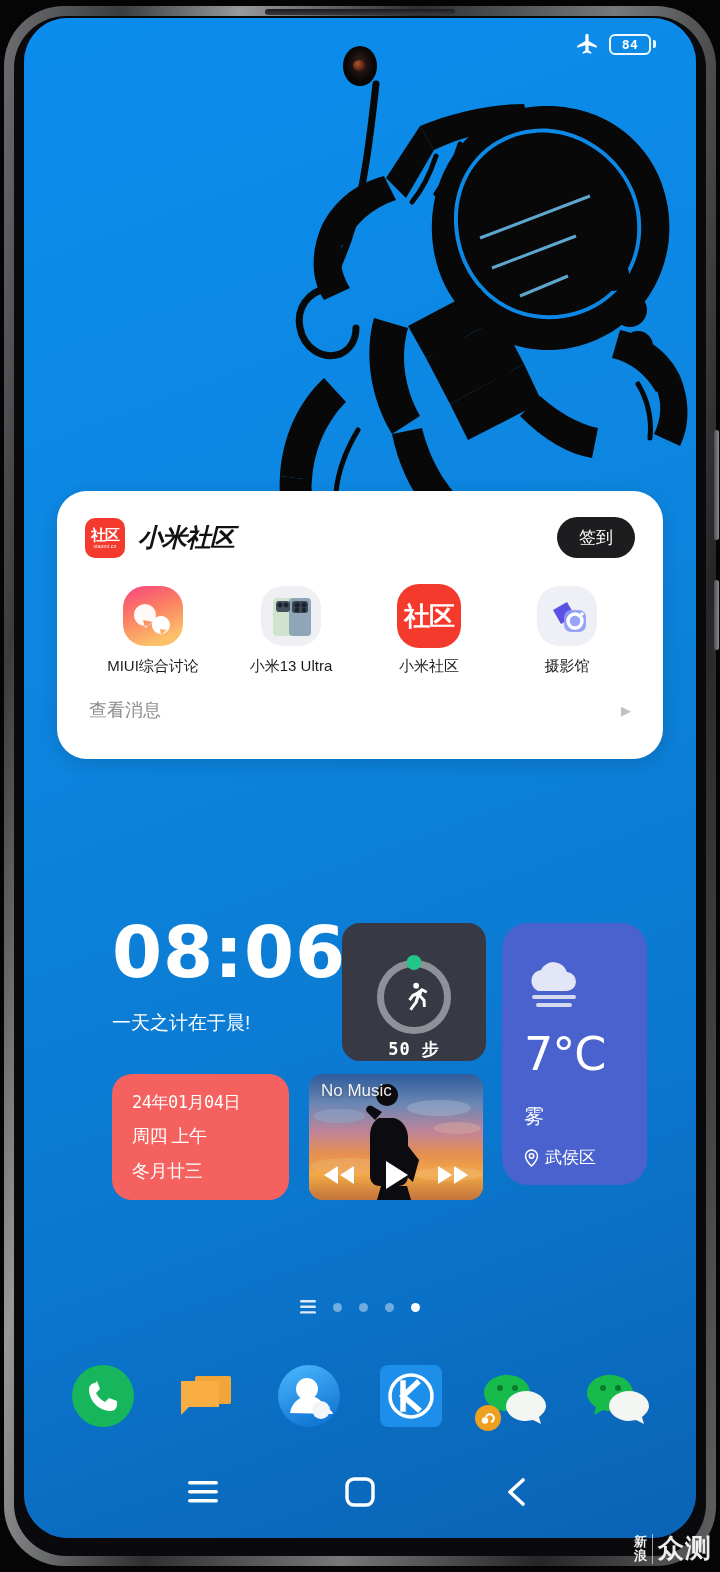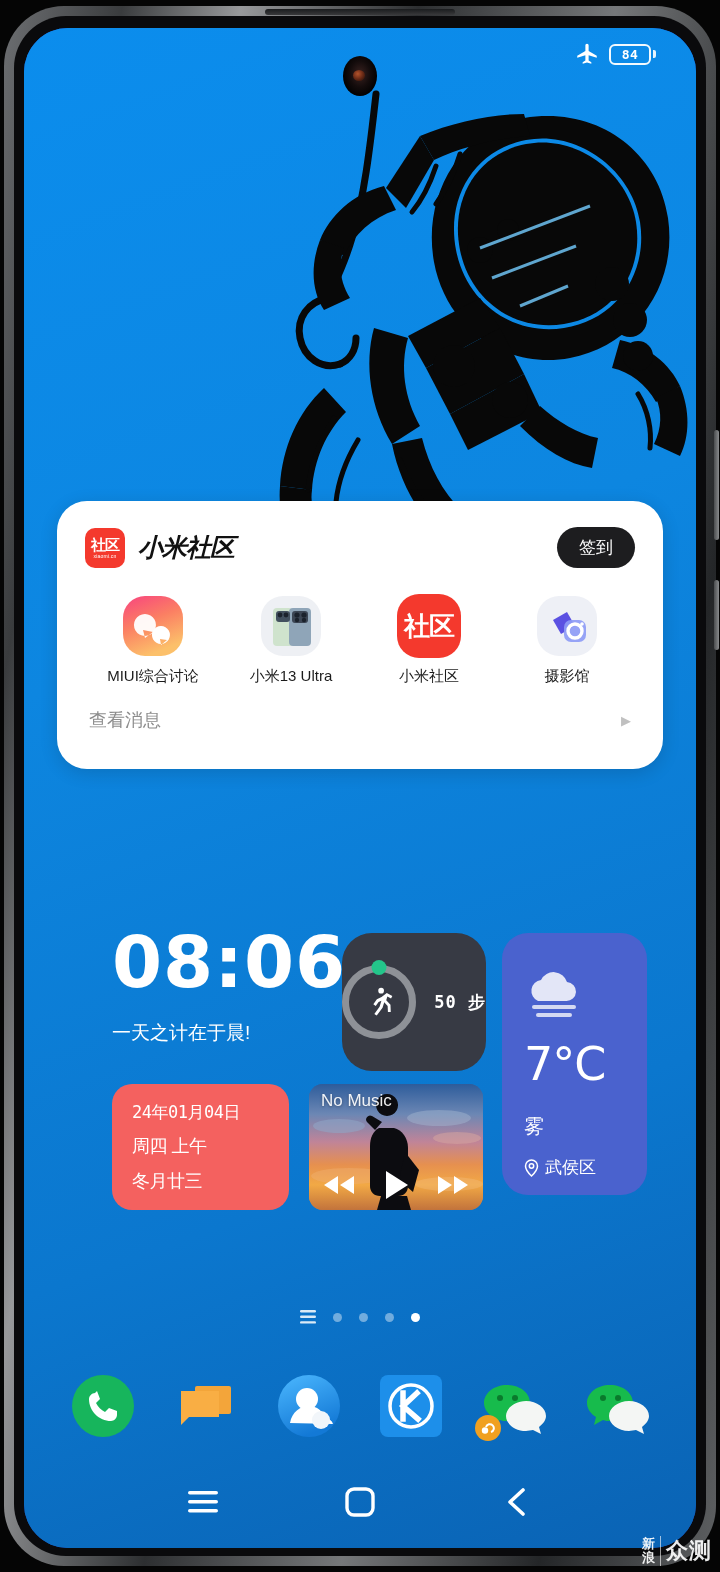--- a/index.html
+++ b/index.html
@@ -23,21 +23,21 @@
     background: linear-gradient(100deg,#6d6f72 0%,#3a3c3e 12%,#98999b 24%,#2d2f31 42%,#76787a 62%,#242628 82%,#5e6062 100%);
   }
   .bezel-inner {
     position: absolute;
     left: 14px; top: 16px; right: 14px; bottom: 16px;
     border-radius: 52px;
     background: #0a0a0c;
   }
   .screen {
     position: absolute;
-    left: 24px; top: 28px;
+    left: 24px; top: 18px;
     width: 672px; height: 1520px;
     border-radius: 44px;
     overflow: hidden;
     background: #1d4ed8;
   }
   .top-speaker {
     position: absolute; left: 50%; top: 9px;
     transform: translateX(-50%);
     width: 190px; height: 6px;
     border-radius: 3px;
@@ -171,23 +171,23 @@
     font-size: 72px; font-weight: 700; color: #fff;
     letter-spacing: 1px; line-height: 1;
   }
   .clock-sub { font-size: 19px; color: #fff; margin-top: 22px; }
 
   
   .steps-widget {
     position: absolute; left: 318px; top: 905px;
     width: 144px; height: 138px;
     background: #373a44;
-    border-radius: 30px;
-    z-index: 10;
-    display: flex; flex-direction: row; align-items: center; justify-content: space-between;
+    border-radius: 18px;
+    z-index: 10;
+    display: flex; flex-direction: column; align-items: center; justify-content: flex-end;
     gap: 4px;
   }
   .steps-ring {
     position: relative;
     width: 74px; height: 74px; border-radius: 50%;
     border: 7px solid #8e9197;
     display: flex; align-items: center; justify-content: center;
   }
   .steps-dot {
     position: absolute; top: -12px; left: 50%;
@@ -292,21 +292,21 @@
   
   .watermark {
     position: absolute; right: 8px; bottom: 6px;
     display: flex; align-items: center; gap: 5px;
     z-index: 50;
     opacity: .92;
   }
   .wm-left { display: flex; flex-direction: column; line-height: 1.05; }
   .wm-left span { font-size: 13px; color: #fff; font-weight: 700; }
   .wm-div { width: 1px; height: 30px; background: rgba(255,255,255,.65); }
-  .wm-right { font-size: 22px; color: #fff; font-weight: 700; letter-spacing: 1px; }
+  .wm-right { font-size: 26px; color: #fff; font-weight: 700; letter-spacing: 1px; }
 </style>
 </head>
 <body>
 
 <div id="phone-frame">
   <div class="bezel-outer"></div>
   <div class="bezel-inner"></div>
   <div class="top-speaker"></div>
   <div class="side-btn vol"></div>
   <div class="side-btn pwr"></div>

